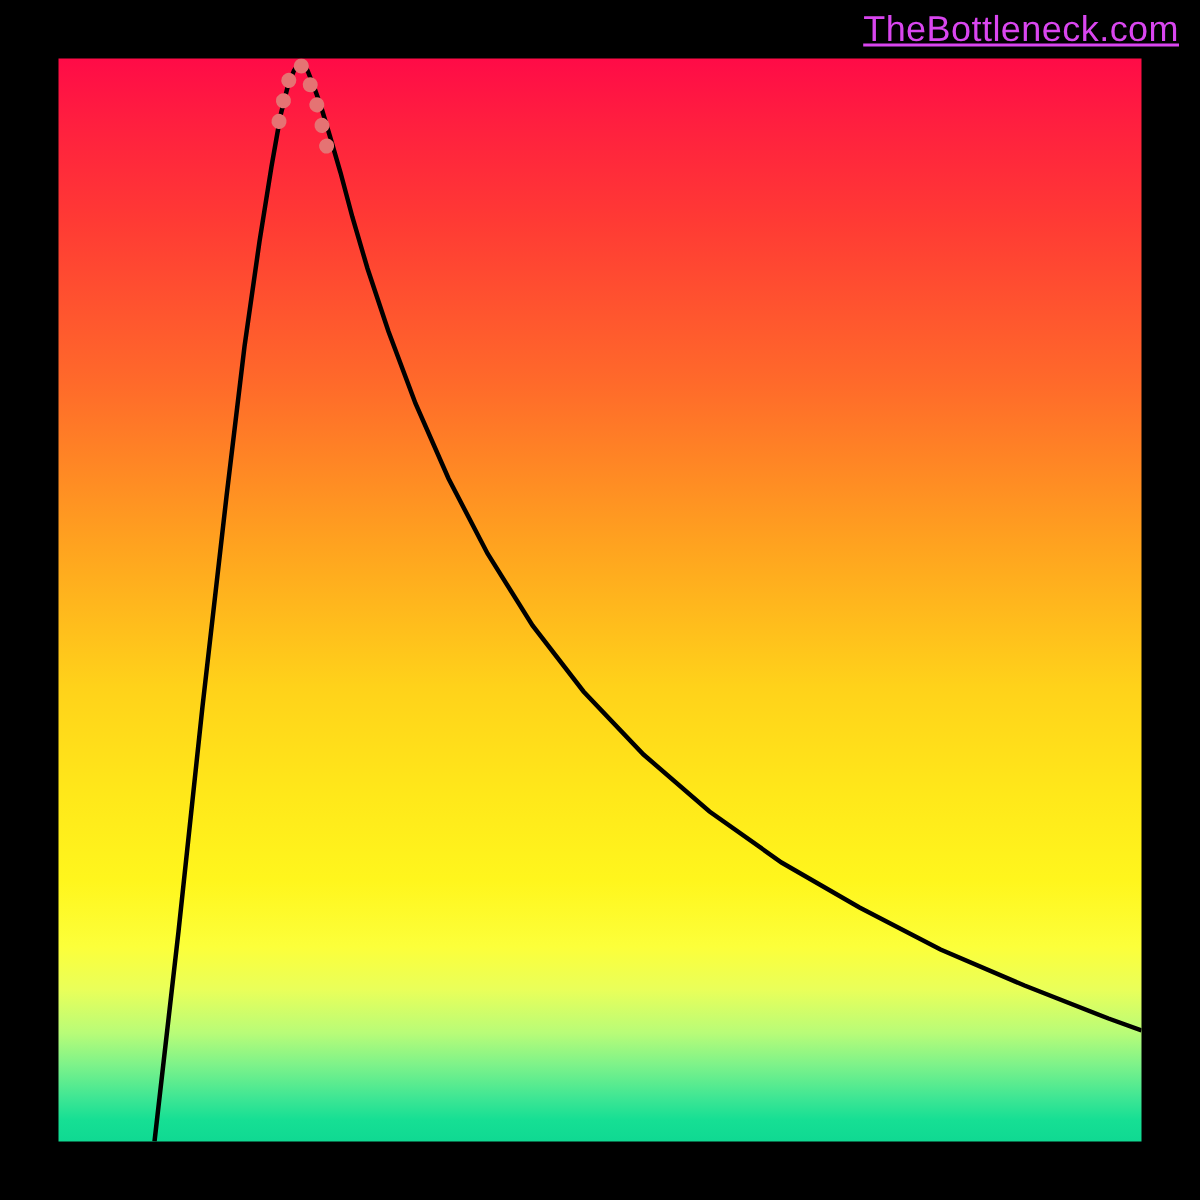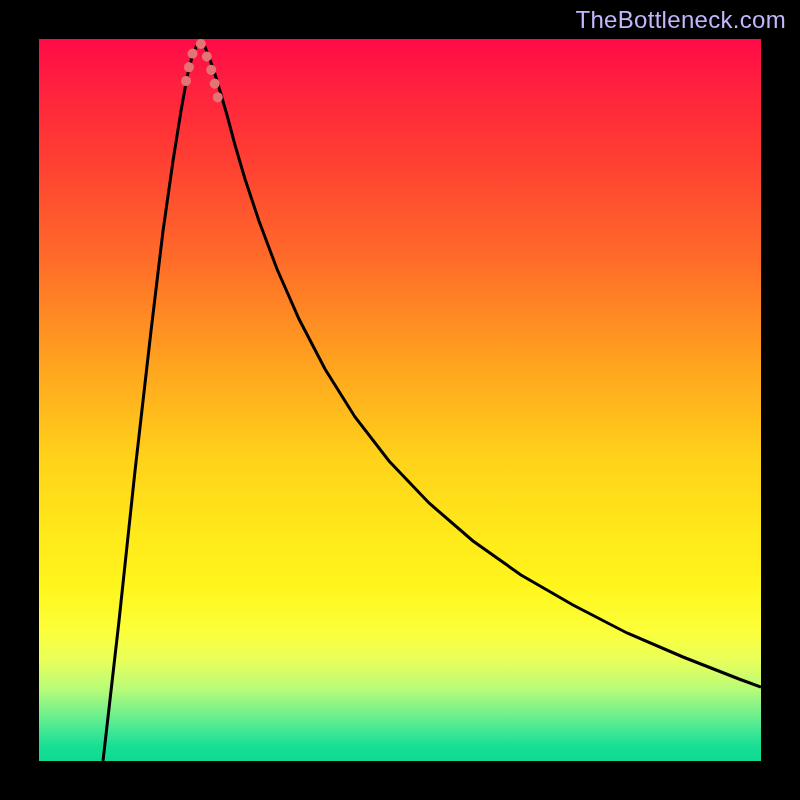--- a/index.html
+++ b/index.html
@@ -41,24 +41,25 @@
       #7cf28a 93%,
       #3ee694 96%,
       #16df94 98%,
       #0fd992 100%
     );
   }
   .watermark {
     position: absolute;
     top: 6px;
     right: 14px;
-    color: #c4b5fd;
+    color: #d946ef;
     font-size: 24px;
     letter-spacing: 0.3px;
     user-select: none;
+    text-decoration: underline;
   }
   svg.curve {
     position: absolute;
     left: 0;
     top: 0;
     width: 722px;
     height: 722px;
   }
 </style>
 </head>

